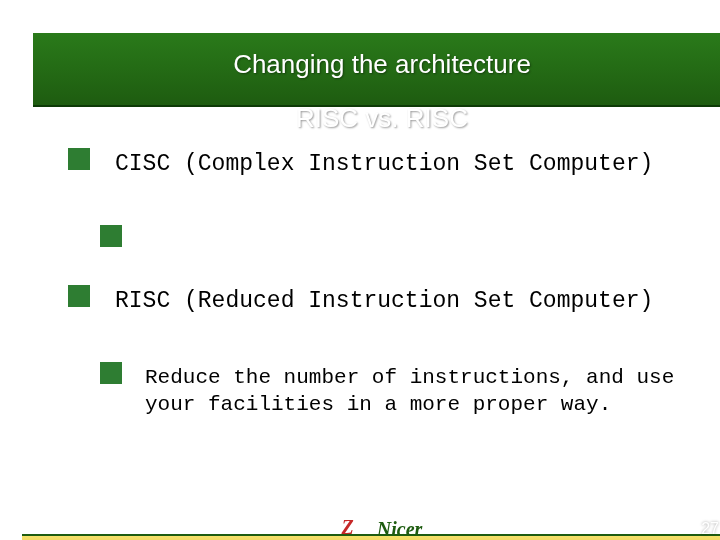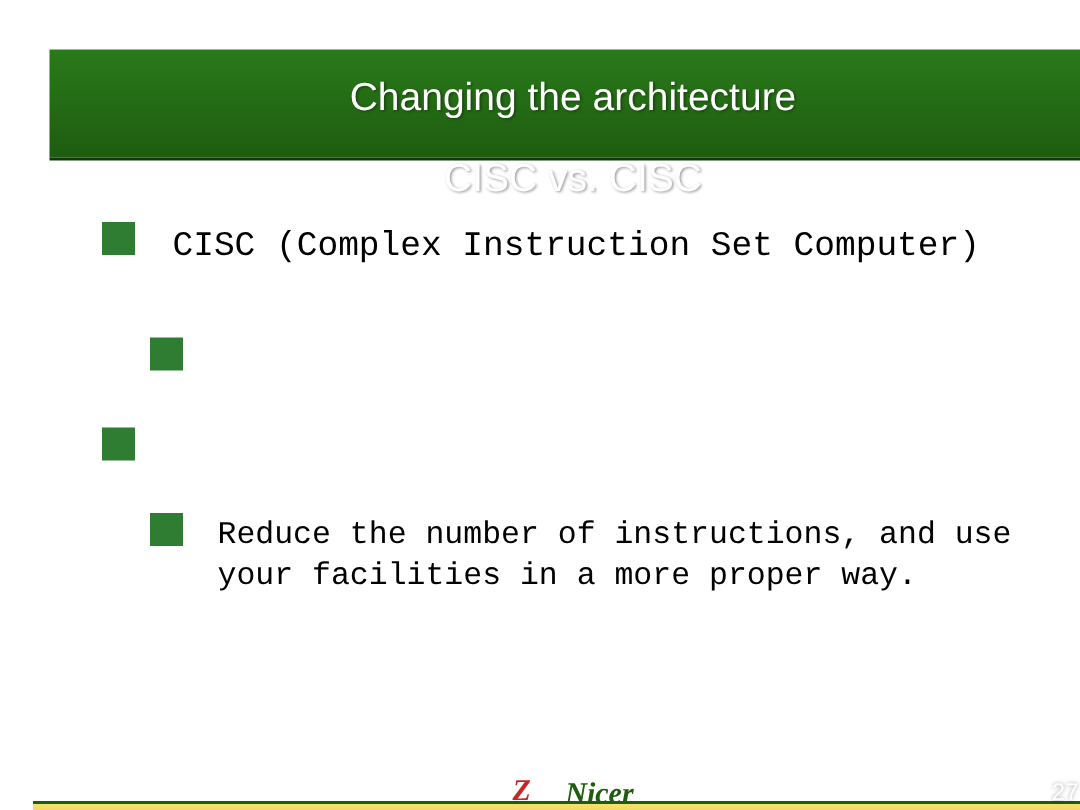--- a/index.html
+++ b/index.html
@@ -58,35 +58,36 @@
     color: #1e5c10; font-weight: bold; line-height: 14px;
   }
 </style>
 </head>
 <body>
 
 <div class="slide">
 
   <div class="title-bar">
     <div class="t1">Changing the architecture</div>
-    <div class="t2">CISC vs. CISC</div>
+    <div class="t2">RISC vs. RISC</div>
   </div>
 
   <div class="body-area">
 
     <div class="l1">
       <div class="bullet-l1"></div>
       <div class="txt-l1">CISC (Complex Instruction Set Computer)</div>
     </div>
     <div class="l2">
       <div class="bullet-l2"></div>
     </div>
 
     <div class="l1">
       <div class="bullet-l1"></div>
+      <div class="txt-l1">RISC (Reduced Instruction Set Computer)</div>
     </div>
     <div class="l2">
       <div class="bullet-l2"></div>
       <div class="txt-l2">Reduce the number of instructions, and use your facilities in a more proper way.</div>
     </div>
 
   </div>
 
   <div class="footer">
     <div class="logo">

